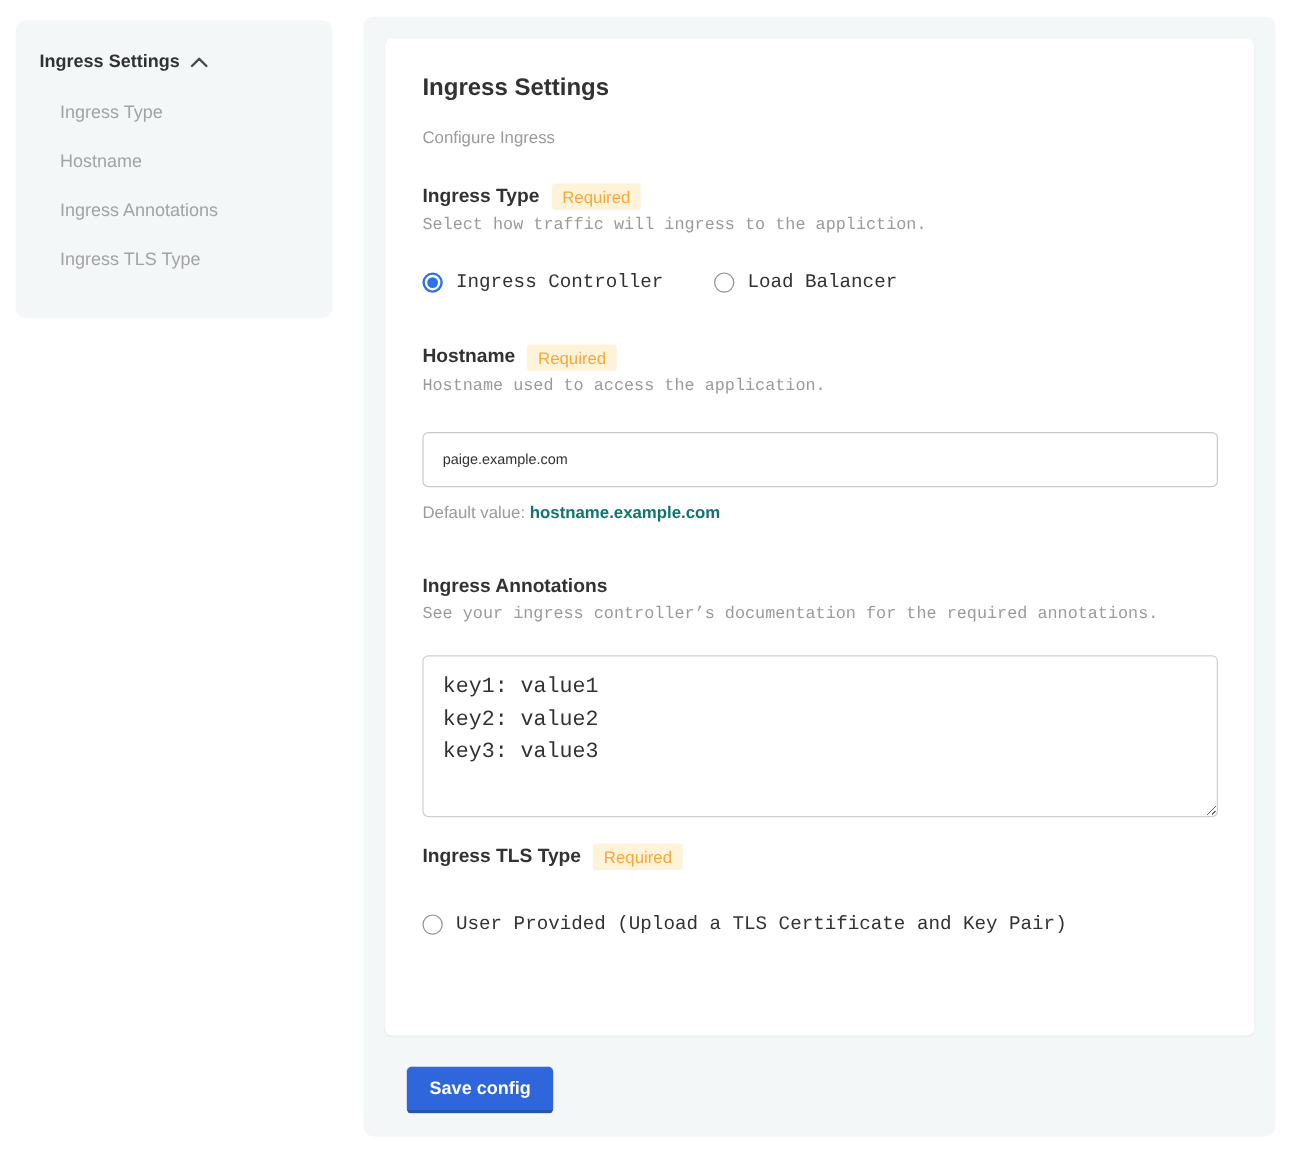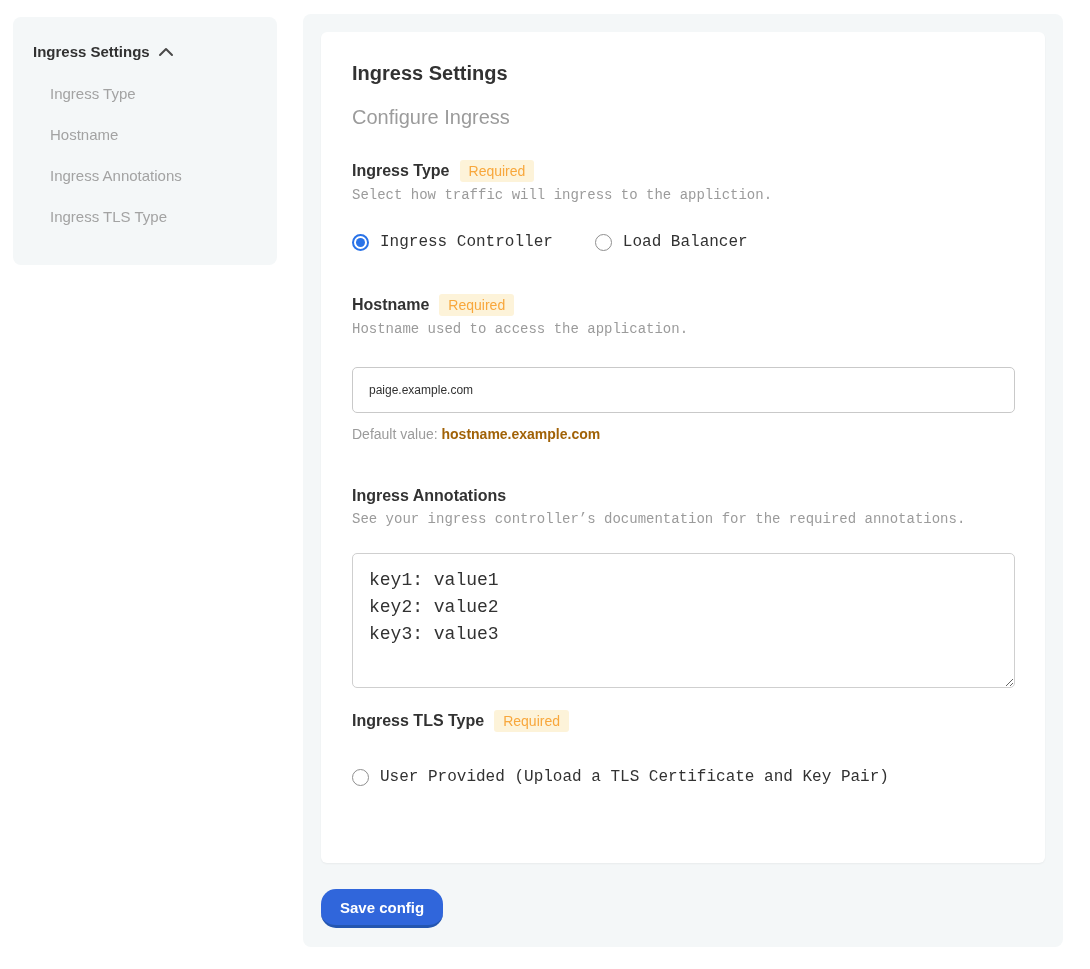--- a/index.html
+++ b/index.html
@@ -39,21 +39,21 @@
   }
   .card {
     position: absolute; left: 18px; top: 18px;
     width: 724px; height: 831px;
     background: #ffffff; border-radius: 6px;
     box-shadow: 0 1px 2px rgba(0,0,0,0.05);
     padding: 20px 31px;
     overflow: hidden;
   }
   .card-title { margin: 10px 0 0; font-size: 20px; font-weight: bold; color: #323232; }
-  .card-subtitle { margin-top: 21px; font-size: 20px; color: #9b9b9b; }
+  .card-subtitle { margin-top: 21px; font-size: 14px; color: #9b9b9b; }
 
   .group-label-row { display: flex; align-items: center; gap: 10px; }
   .group-label { font-size: 16px; font-weight: bold; color: #323232; line-height: 20px; }
   .badge {
     background: #fdf3d9; color: #f8a73c;
     font-size: 14px; padding: 3px 9px; border-radius: 3px;
   }
   .help { margin-top: 5px; font-size: 14px; color: #9b9b9b; font-family: Liberation Mono, monospace; }
 
   .mt-group1 { margin-top: 31px; }
@@ -77,39 +77,39 @@
   
   .text-input {
     display: block; margin-top: 30px;
     width: 663px; height: 46px;
     border: 1px solid #c9c9c9; border-radius: 5px;
     padding: 0 16px; font-size: 12px; color: #323232;
     font-family: "Liberation Sans", sans-serif;
     background: #ffffff; outline: none;
   }
   .default-line { margin-top: 13px; font-size: 14px; color: #9b9b9b; }
-  .default-line strong { color: #a16207; font-weight: bold; margin-top: 28px; }
+  .default-line strong { color: #0f766e; font-weight: bold; margin-top: 28px; }
 
   .annotations-textarea {
     display: block; margin-top: 26px;
     width: 663px; height: 135px;
     border: 1px solid #cfcfcf; border-radius: 5px;
     padding: 13px 16px;
     font-family: "Liberation Mono", monospace;
     font-size: 18px; line-height: 27px; color: #323232;
     background: #ffffff; outline: none; resize: both;
   }
 
   
   .save-button {
-    position: absolute; left: 18px; top: 875px;
+    position: absolute; left: 36px; top: 875px;
     height: 39px; padding: 0 19px;
     background: #3066db; color: #ffffff;
     border: none; border-bottom: 3px solid #2456b0;
-    border-radius: 15px;
+    border-radius: 4px;
     font-family: "Liberation Sans", sans-serif;
     font-size: 15px; font-weight: bold;
     cursor: pointer;
   }
 </style>
 </head>
 <body>
 
 <nav class="sidebar">
   <div class="sidebar-header">

